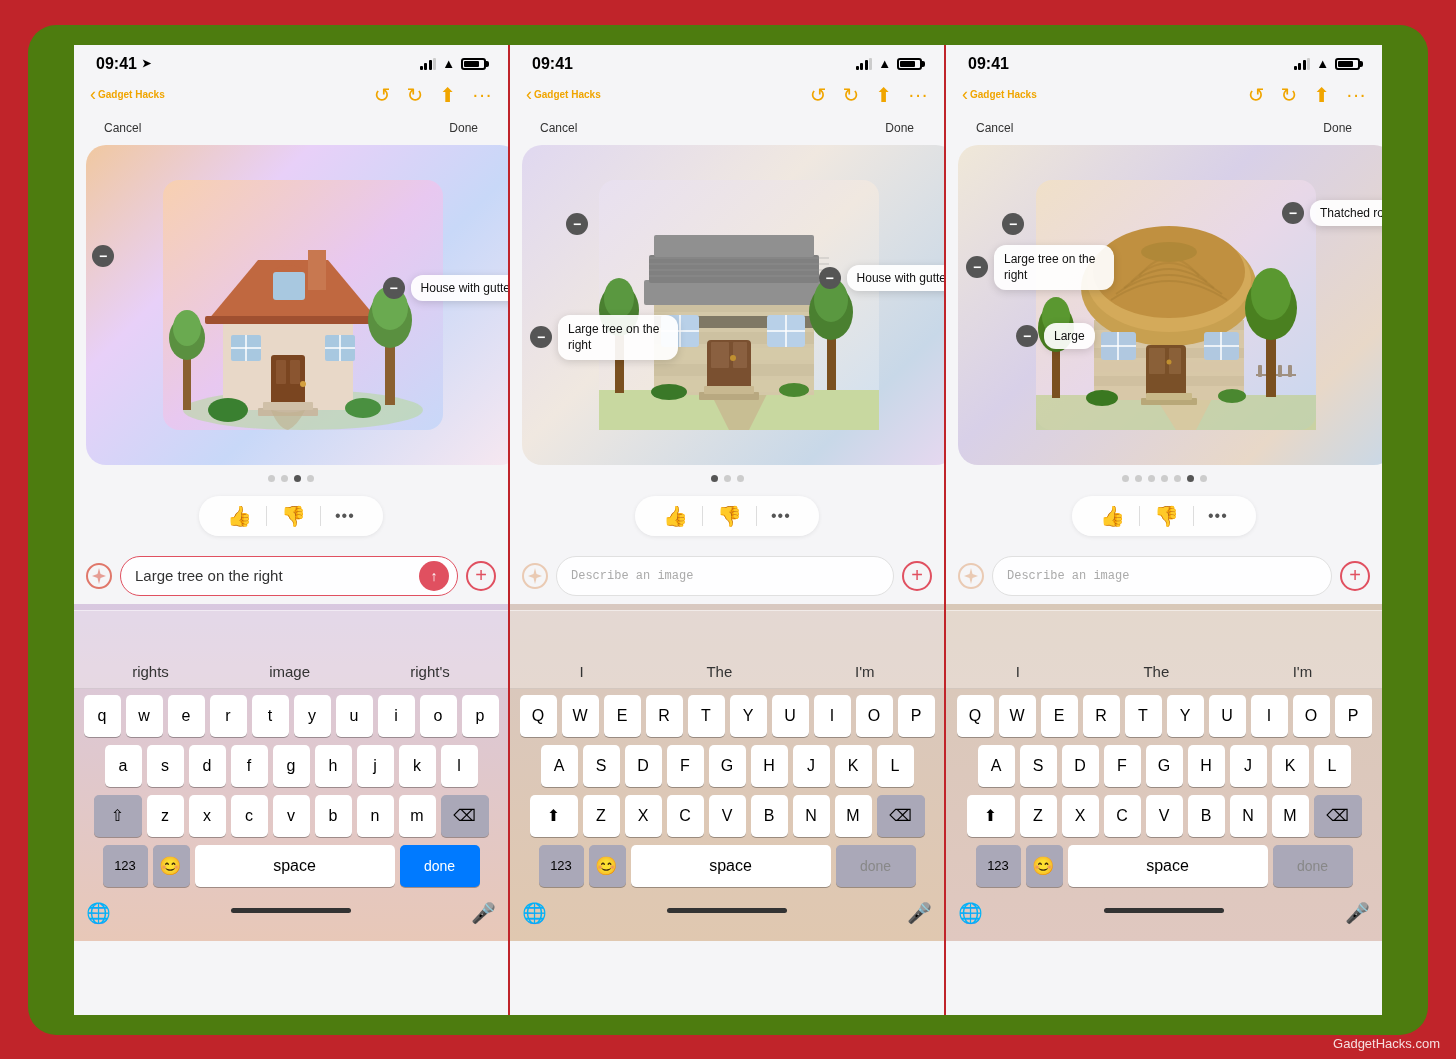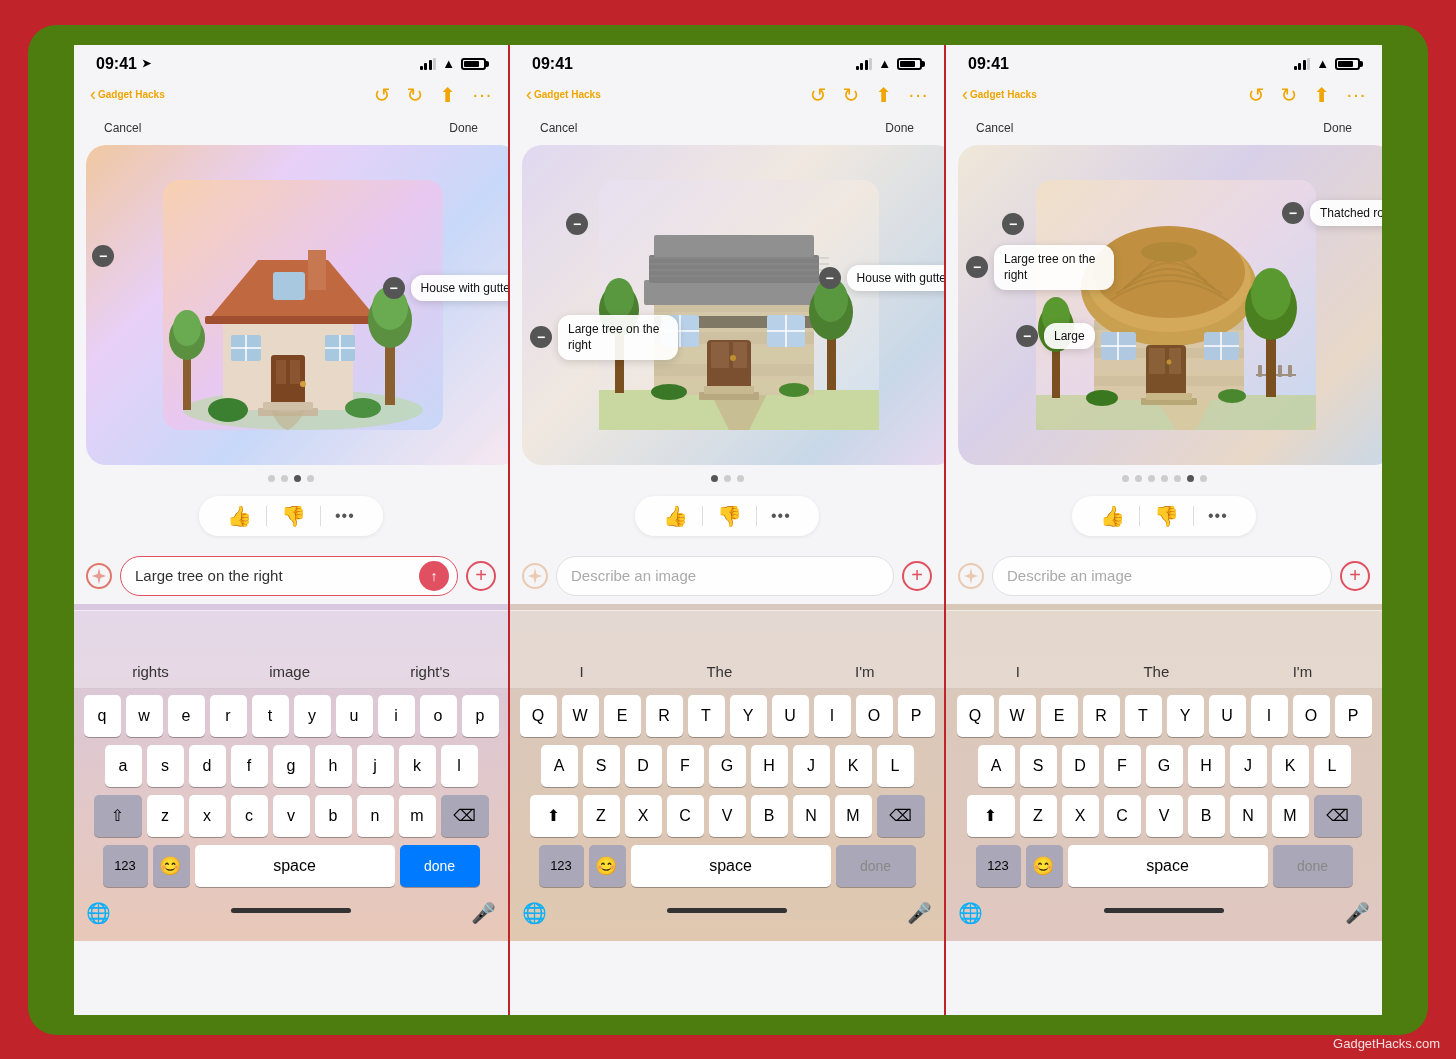--- a/index.html
+++ b/index.html
@@ -244,22 +244,23 @@
       align-items: center;
       gap: 8px;
       padding: 6px 12px 8px;
       background: transparent;
     }
     .input-field-text {
       font-size: 15px;
       color: #333;
     }
     .input-field-placeholder {
-      font-size: 15px;
+      font-size: 12px;
       color: #aaa;
+      font-family: Liberation Mono, monospace;
     }
     .send-btn {
       width: 30px;
       height: 30px;
       background: #e05060;
       border-radius: 50%;
       display: flex;
       align-items: center;
       justify-content: center;
       position: absolute;

